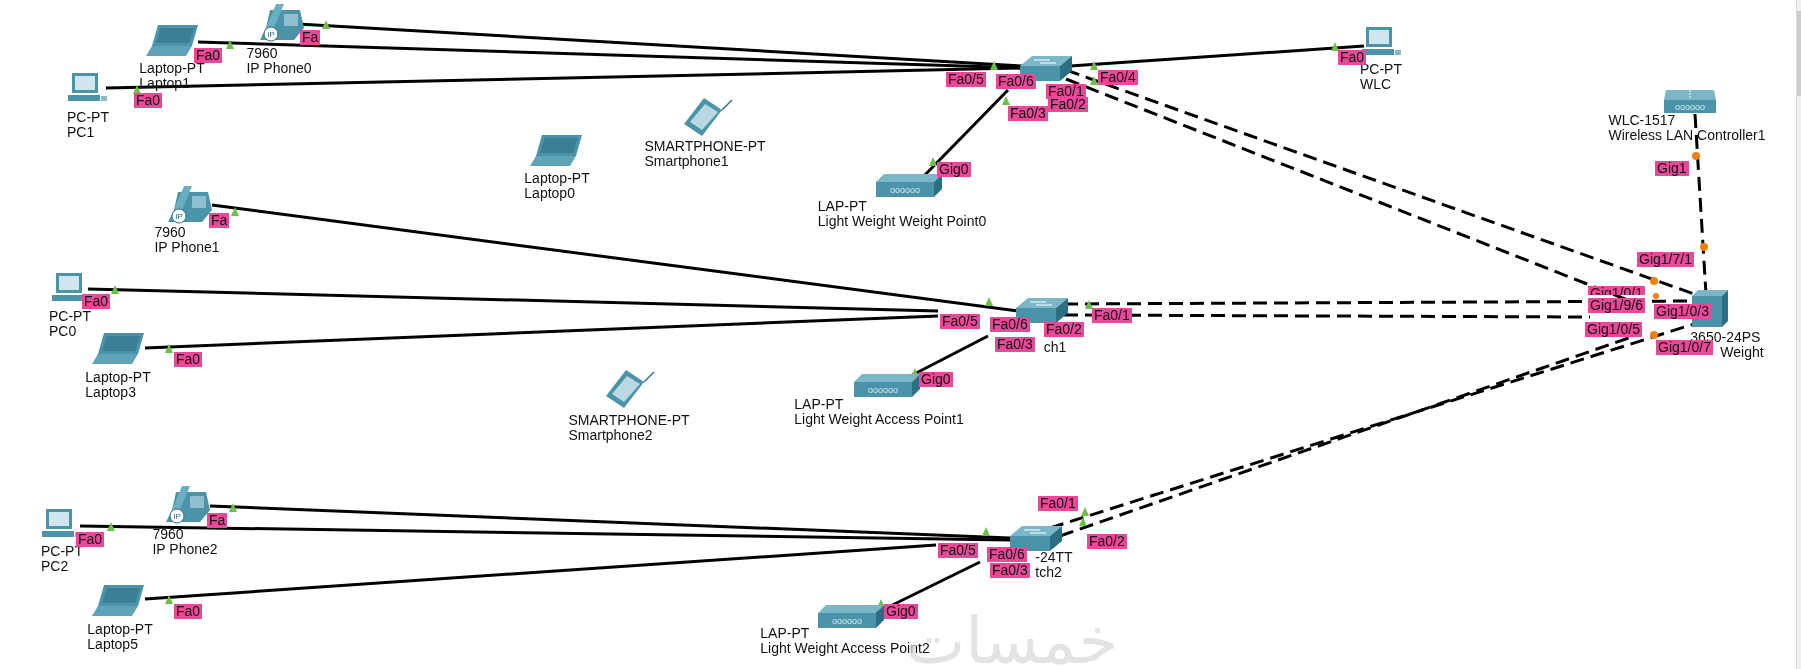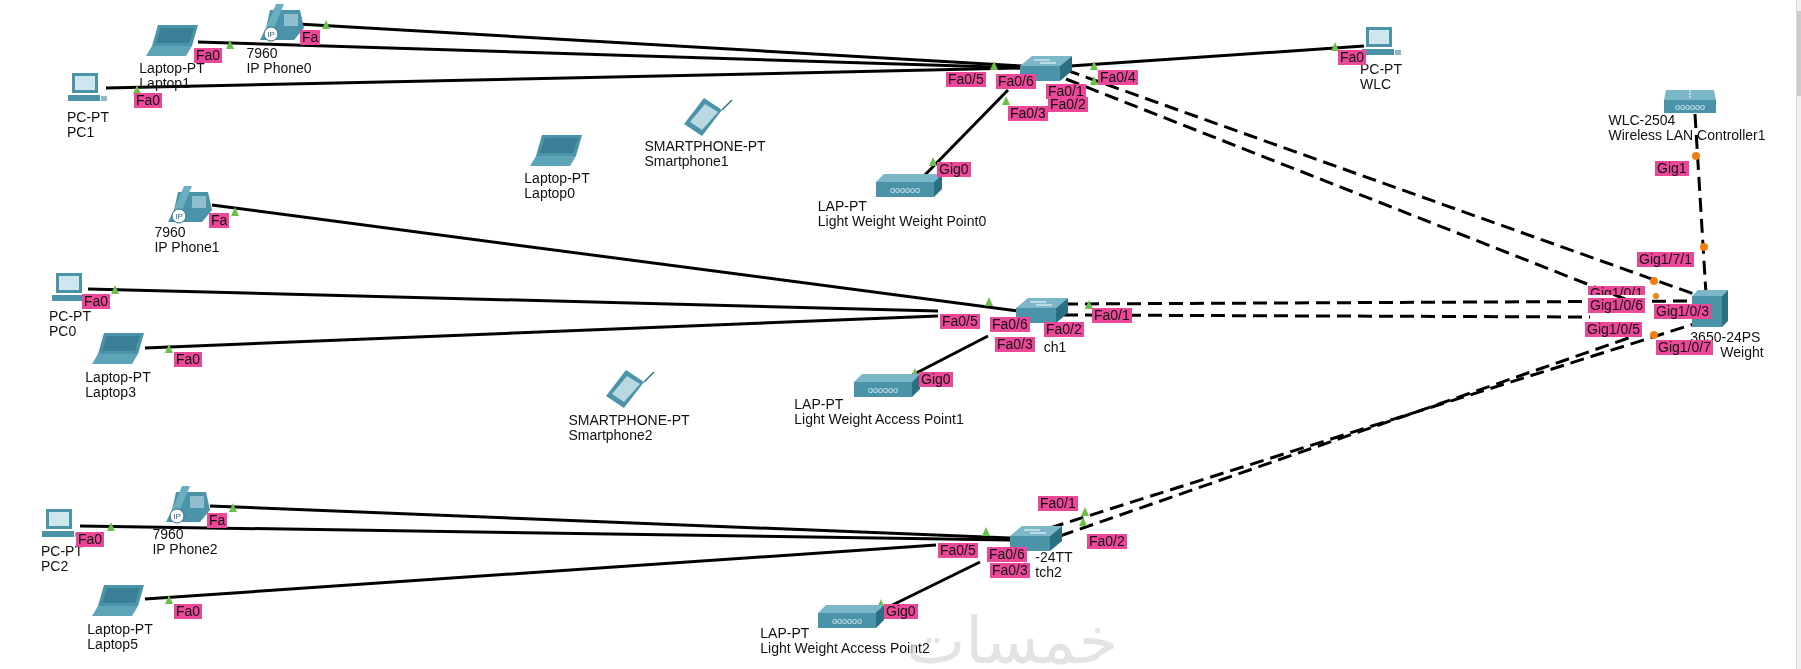--- a/index.html
+++ b/index.html
@@ -225,21 +225,21 @@
     </div>
 <div class="lbl" style="left:902px;top:195px">
       <div>LAP-PT</div>
       <div>Light Weight Weight Point0</div>
     </div>
 <div class="lbl" style="left:1381px;top:58px">
       <div>PC-PT</div>
       <div>WLC</div>
     </div>
 <div class="lbl" style="left:1687px;top:109px">
-      <div>WLC-2504</div>
+      <div>WLC-1517</div>
       <div>Wireless LAN Controller1</div>
     </div>
 <div class="lbl" style="left:187px;top:221px">
       <div>7960</div>
       <div>IP Phone1</div>
     </div>
 <div class="lbl" style="left:70px;top:305px">
       <div>PC-PT</div>
       <div>PC0</div>
     </div>
@@ -308,21 +308,21 @@
 <span class="port" style="left:174px;top:600px">Fa0</span>
 <span class="port" style="left:938px;top:539px">Fa0/5</span>
 <span class="port" style="left:987px;top:543px">Fa0/6</span>
 <span class="port" style="left:990px;top:559px">Fa0/3</span>
 <span class="port" style="left:1038px;top:492px">Fa0/1</span>
 <span class="port" style="left:1087px;top:530px">Fa0/2</span>
 <span class="port" style="left:884px;top:600px">Gig0</span>
 <span class="port" style="left:1655px;top:157px">Gig1</span>
 <span class="port" style="left:1637px;top:248px">Gig1/7/1</span>
 <span class="port" style="left:1588px;top:282px;height:9px;overflow:hidden">Gig1/0/1</span>
-<span class="port" style="left:1588px;top:294px">Gig1/0/6</span>
+<span class="port" style="left:1588px;top:294px">Gig1/9/6</span>
 <span class="port" style="left:1654px;top:300px">Gig1/0/3</span>
 <span class="port" style="left:1585px;top:318px">Gig1/0/5</span>
 <span class="port" style="left:1656px;top:336px">Gig1/0/7</span>
 
 <div class="watermark">خمسات</div>
 </div>
 
 <div class="scrollbar">
   <div class="scroll-thumb"></div>
 </div>

